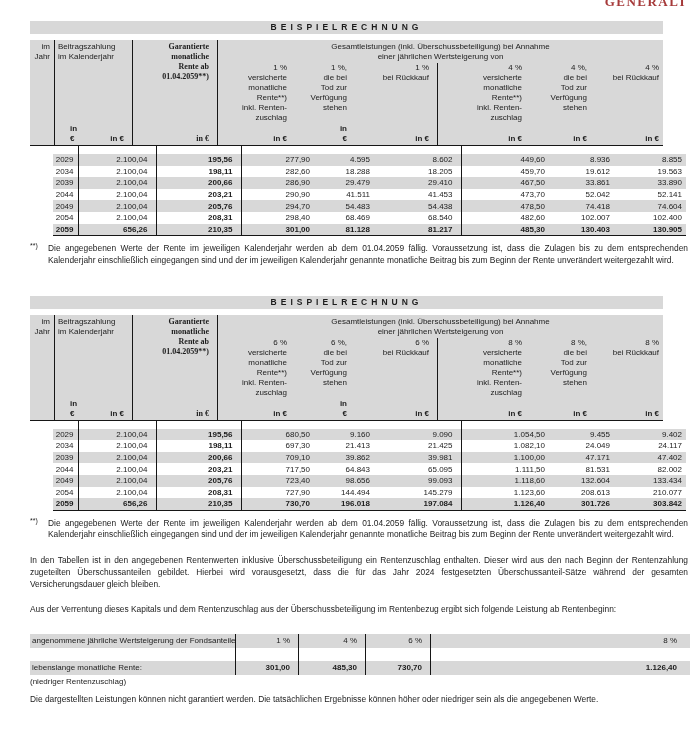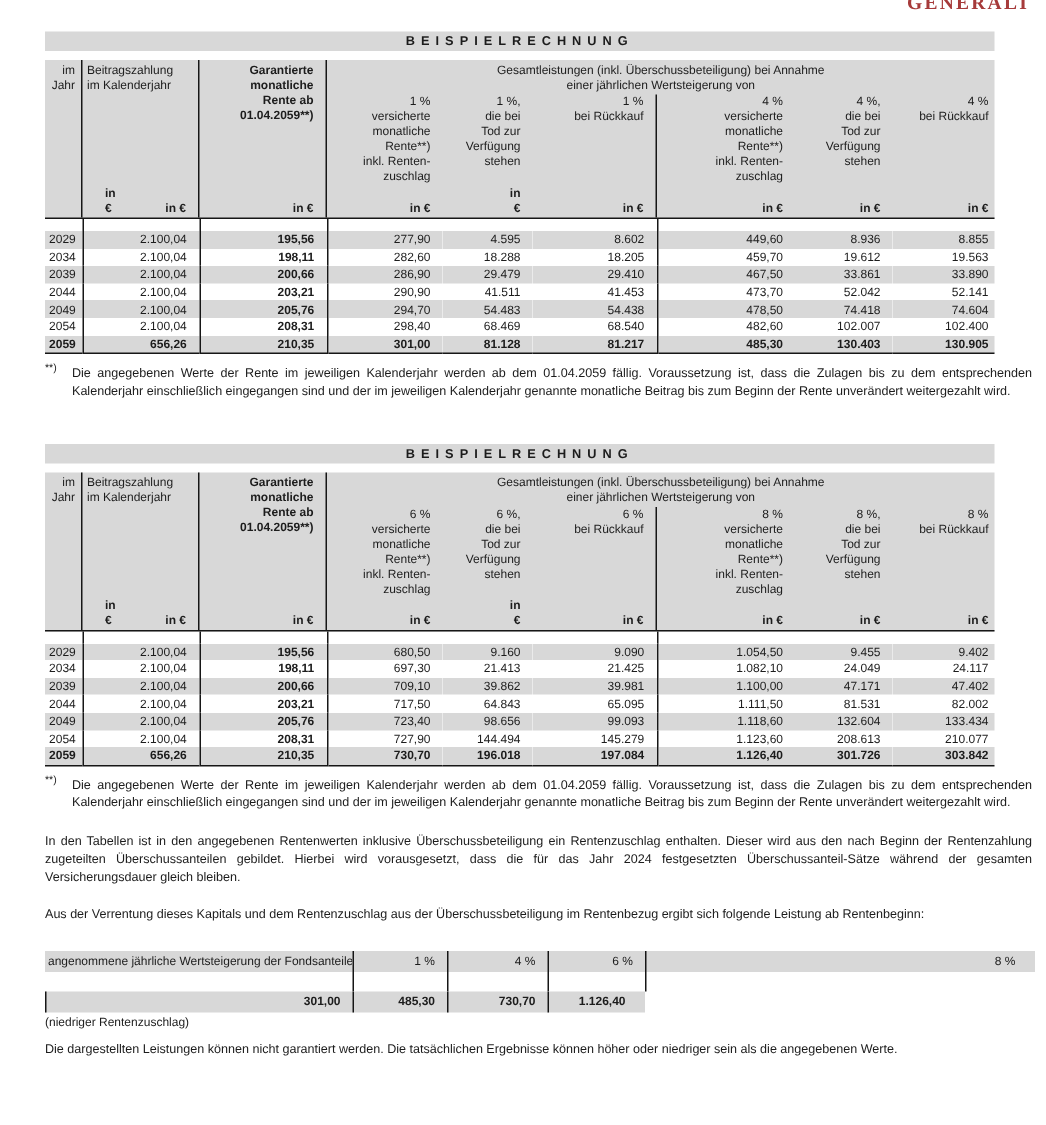--- a/index.html
+++ b/index.html
@@ -12,29 +12,29 @@
   
   .bar{width:633px;height:13px;background:#d8d8d8;text-align:center;font-size:8.5px;font-weight:bold;letter-spacing:4px;line-height:13.5px;margin-top:13px;}
   .bar2{margin-top:29px;}
   
   .thead{display:flex;width:633px;height:106px;background:#d8d8d8;border-bottom:1px solid #161616;margin-top:6px;box-sizing:border-box;}
   .hc{box-sizing:border-box;display:flex;flex-direction:column;font-size:8px;line-height:10px;padding-top:2px;}
   .hlines{white-space:pre-line;}
   .c1{width:25px;text-align:right;padding-right:4px;border-right:1px solid #161616;}
   .c2{width:78px;text-align:left;padding-left:3px;border-right:1px solid #161616;}
   .c2 .ineur{text-align:right;padding-right:8px;}
-  .c3{width:85px;text-align:right;padding-right:8px;border-right:1px solid #161616;font-weight:bold;}
+  .c3{width:85px;text-align:right;padding-right:8px;border-right:1px solid #161616;font-weight:bold;font-family:Liberation Serif, serif;}
   .hgroup{width:445px;display:flex;flex-direction:column;}
   .gtitle{height:21px;text-align:center;font-size:8px;line-height:10px;padding-top:2px;}
   .gcols{flex:1;display:flex;}
   .sub{box-sizing:border-box;display:flex;flex-direction:column;text-align:right;padding-right:8px;font-size:8px;line-height:10px;padding-top:0;}
   .s1{width:77px}.s2{width:60px}.s3{width:83px;border-right:1px solid #161616;}.s4{width:92px}.s5{width:65px}.s6{width:68px;padding-right:4px;}
   .ineur{margin-top:auto;font-weight:bold;padding-bottom:1px;margin-left:40px;}
   
-  table.databody{border-collapse:collapse;table-layout:fixed;width:633px;border-bottom:1px solid #161616;}
+  table.databody{border-collapse:collapse;table-layout:fixed;width:633px;border-bottom:1px solid #161616;margin-left:23px;}
   table.databody td{font-size:8px;height:11.6px;padding:0 8px 0 0;text-align:right;white-space:nowrap;overflow:hidden;}
   table.databody td:nth-child(1){padding-right:4px;}
   table.databody td:nth-child(9){padding-right:4px;}
   table.databody td:nth-child(1),table.databody td:nth-child(2),
   table.databody td:nth-child(3),table.databody td:nth-child(6){border-right:1px solid #161616;}
   table.databody td:nth-child(3){font-weight:bold;}
   tr.stripe td{background:#d8d8d8;}
   tr.gap td{height:8px;background:#fff;}
   tr.last td{font-weight:bold;}
   
@@ -440,20 +440,21 @@
     <div class="sc val">4 %</div>
     <div class="sc val">6 %</div>
     <div class="sc val lastcol">8 %</div>
 
     <div class="sc gapc"></div>
     <div class="sc gapc val"></div>
     <div class="sc gapc val"></div>
     <div class="sc gapc val"></div>
     <div class="sc gapc val lastcol"></div>
 
+    <div class="sc lbl">lebenslange monatliche Rente:</div>
     <div class="sc val bold">301,00</div>
     <div class="sc val bold">485,30</div>
     <div class="sc val bold">730,70</div>
     <div class="sc val bold lastcol">1.126,40</div>
   </div>
   <div class="sublabel">(niedriger Rentenzuschlag)</div>
 
   <div class="para disclaimer">Die dargestellten Leistungen können nicht garantiert werden. Die tatsächlichen Ergebnisse können höher oder niedriger sein als die angegebenen Werte.</div>
 
 </div>

